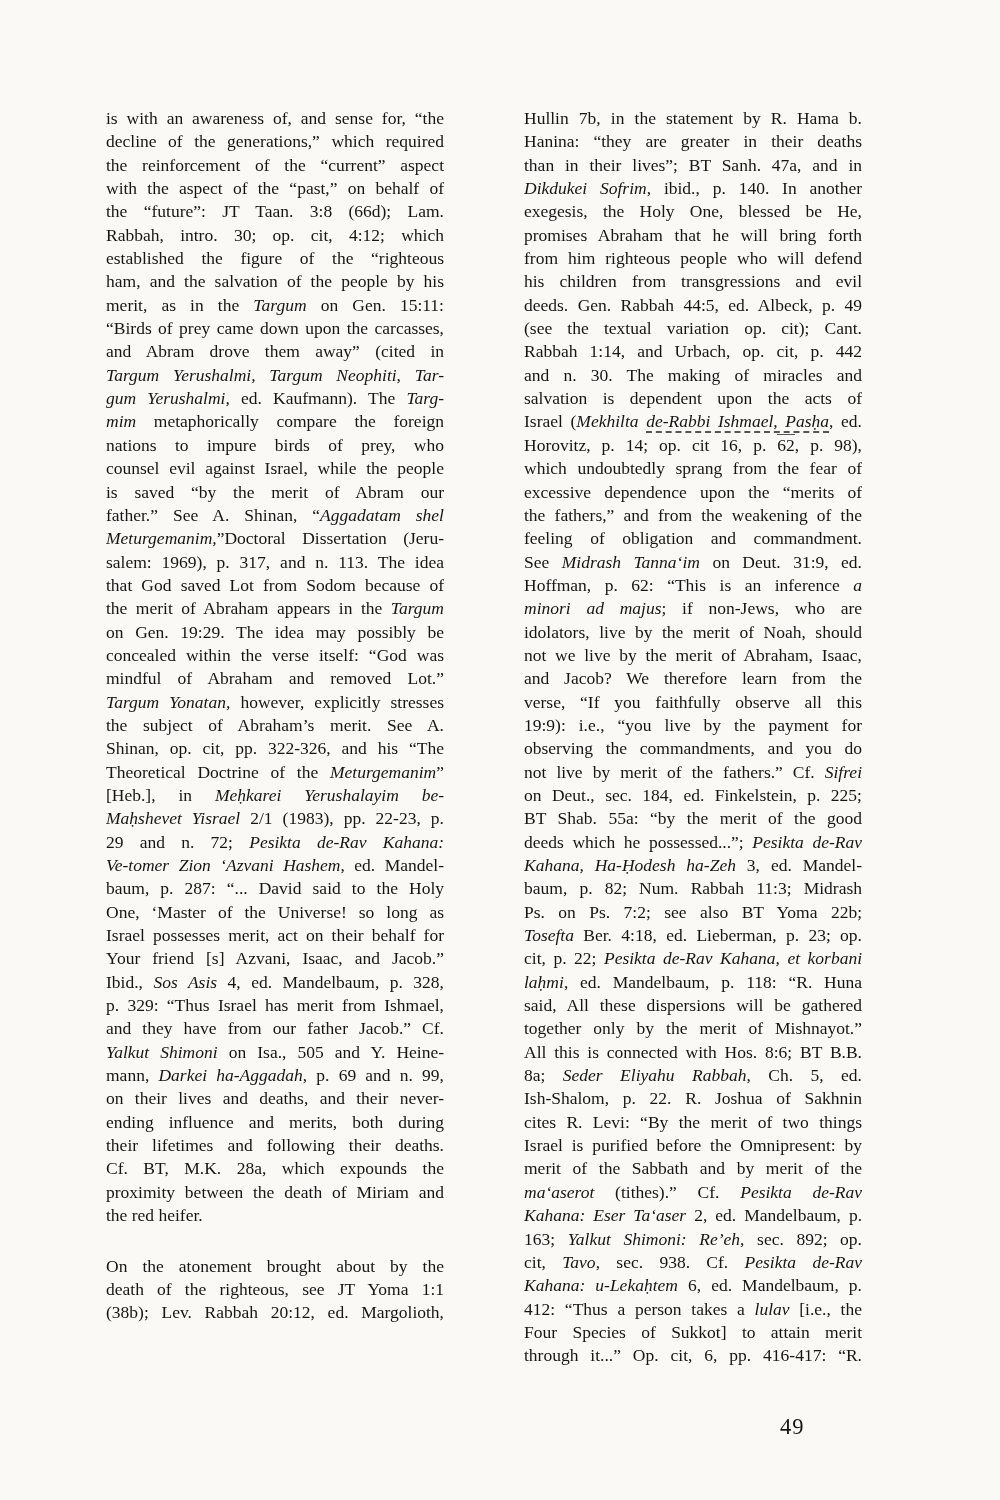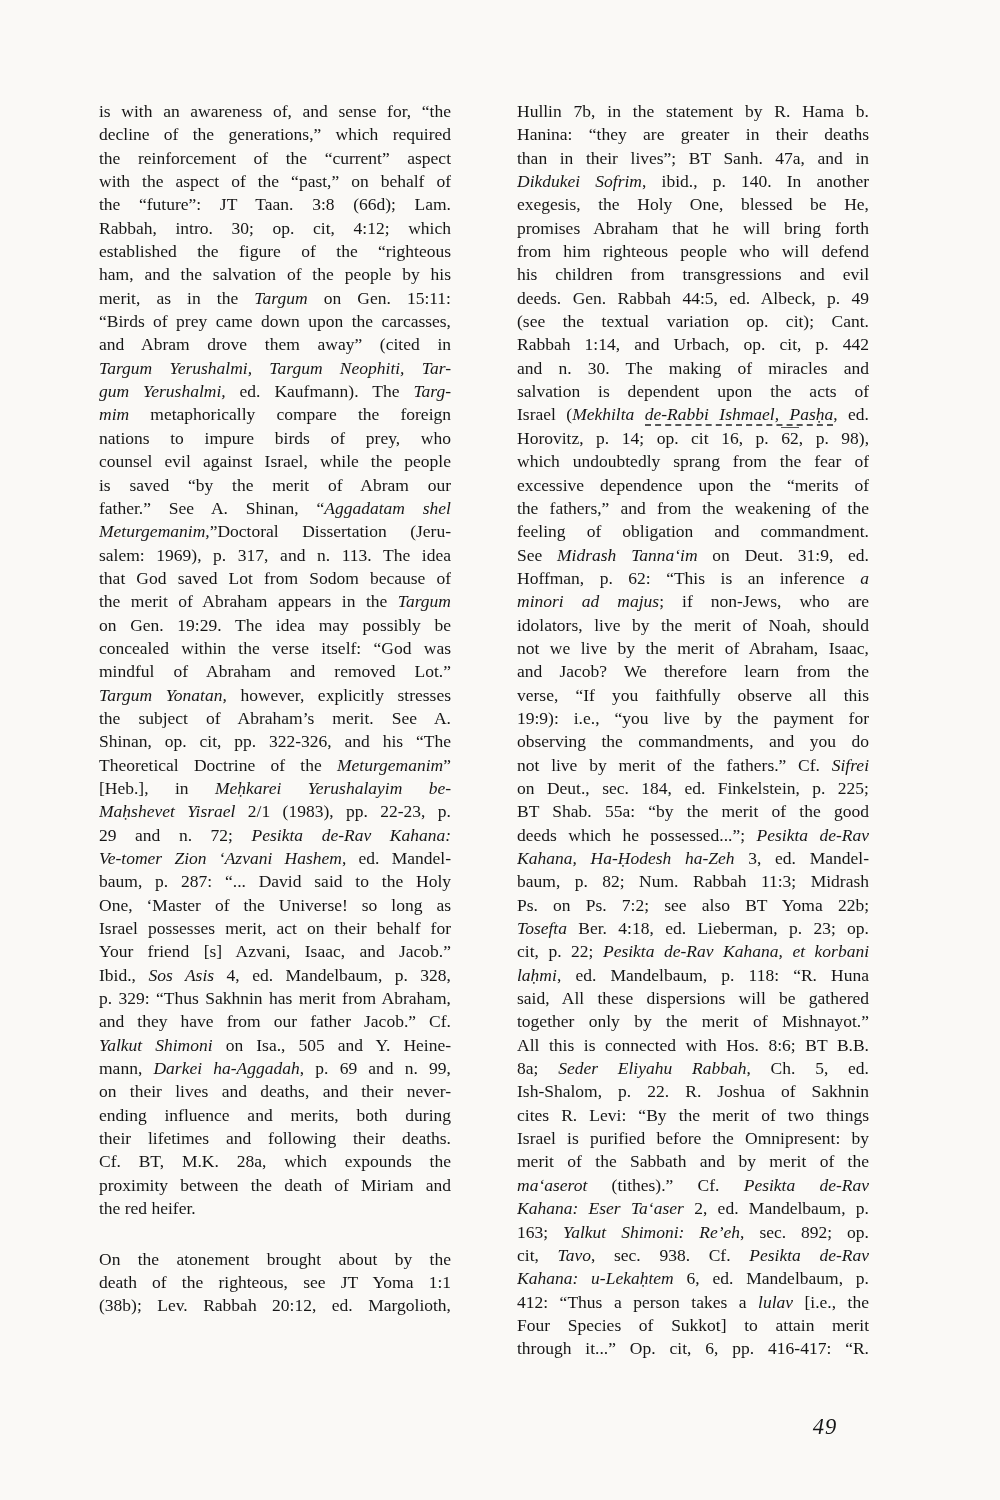--- a/index.html
+++ b/index.html
@@ -8,42 +8,41 @@
     background:#faf9f6;
     position:relative;
     font-family:"Liberation Serif", serif;
     color:#161616;
     overflow:hidden;
   }
   .page { position:absolute; inset:0; }
   .col { position:absolute; top:92px; width:368px; }
   #col-left  { left:91px;  }
   #col-right { left:509px; }
-  .para { margin:8px; }
+  .para { margin:15px; }
   .para.gap { margin-top:27px; }
   .line {
     font-size:17.5px;
     line-height:23.35px;
     height:23.35px;
     overflow:hidden;
     text-align:justify;
     text-align-last:justify;
     -moz-text-align-last:justify;
   }
   .line.last { text-align-last:left; -moz-text-align-last:left; }
   .it { font-style:italic; }
   .udash { border-bottom:2px dashed #555; padding-bottom:0px; }
   .oline { border-top:2px solid #555; }
   .page-number {
     position:absolute;
     top:1414px; left:780px; width:90px;
-    text-align:center;
+    text-align:left;
     font-size:22.5px;
     letter-spacing:1px;
-    font-style:italic;
   }
 </style>
 </head>
 <body>
 
 <div class="page">
   <div class="col" id="col-left">
       <div class="para">
         <div class="line"><span>is with an awareness of, and sense for, “the</span></div>
         <div class="line"><span>decline of the generations,” which required</span></div>
@@ -76,21 +75,21 @@
         <div class="line"><span>Theoretical Doctrine of the </span><span class="it">Meturgemanim</span><span>”</span></div>
         <div class="line"><span>[Heb.], in </span><span class="it">Meḥkarei Yerushalayim be-</span></div>
         <div class="line"><span class="it">Maḥshevet Yisrael</span><span> 2/1 (1983), pp. 22-23, p.</span></div>
         <div class="line"><span>29 and n. 72; </span><span class="it">Pesikta de-Rav Kahana:</span></div>
         <div class="line"><span class="it">Ve-tomer Zion ‘Azvani Hashem</span><span>, ed. Mandel-</span></div>
         <div class="line"><span>baum, p. 287: “... David said to the Holy</span></div>
         <div class="line"><span>One, ‘Master of the Universe! so long as</span></div>
         <div class="line"><span>Israel possesses merit, act on their behalf for</span></div>
         <div class="line"><span>Your friend [s] Azvani, Isaac, and Jacob.”</span></div>
         <div class="line"><span>Ibid., </span><span class="it">Sos Asis</span><span> 4, ed. Mandelbaum, p. 328,</span></div>
-        <div class="line"><span>p. 329: “Thus Sakhnin has merit from Abraham,</span></div>
+        <div class="line"><span>p. 329: “Thus Israel has merit from Ishmael,</span></div>
         <div class="line"><span>and they have from our father Jacob.” Cf.</span></div>
         <div class="line"><span class="it">Yalkut Shimoni</span><span> on Isa., 505 and Y. Heine-</span></div>
         <div class="line"><span>mann, </span><span class="it">Darkei ha-Aggadah</span><span>, p. 69 and n. 99,</span></div>
         <div class="line"><span>on their lives and deaths, and their never-</span></div>
         <div class="line"><span>ending influence and merits, both during</span></div>
         <div class="line"><span>their lifetimes and following their deaths.</span></div>
         <div class="line"><span>Cf. BT, M.K. 28a, which expounds the</span></div>
         <div class="line"><span>proximity between the death of Miriam and</span></div>
         <div class="line last"><span>the red heifer.</span></div>
       </div>

